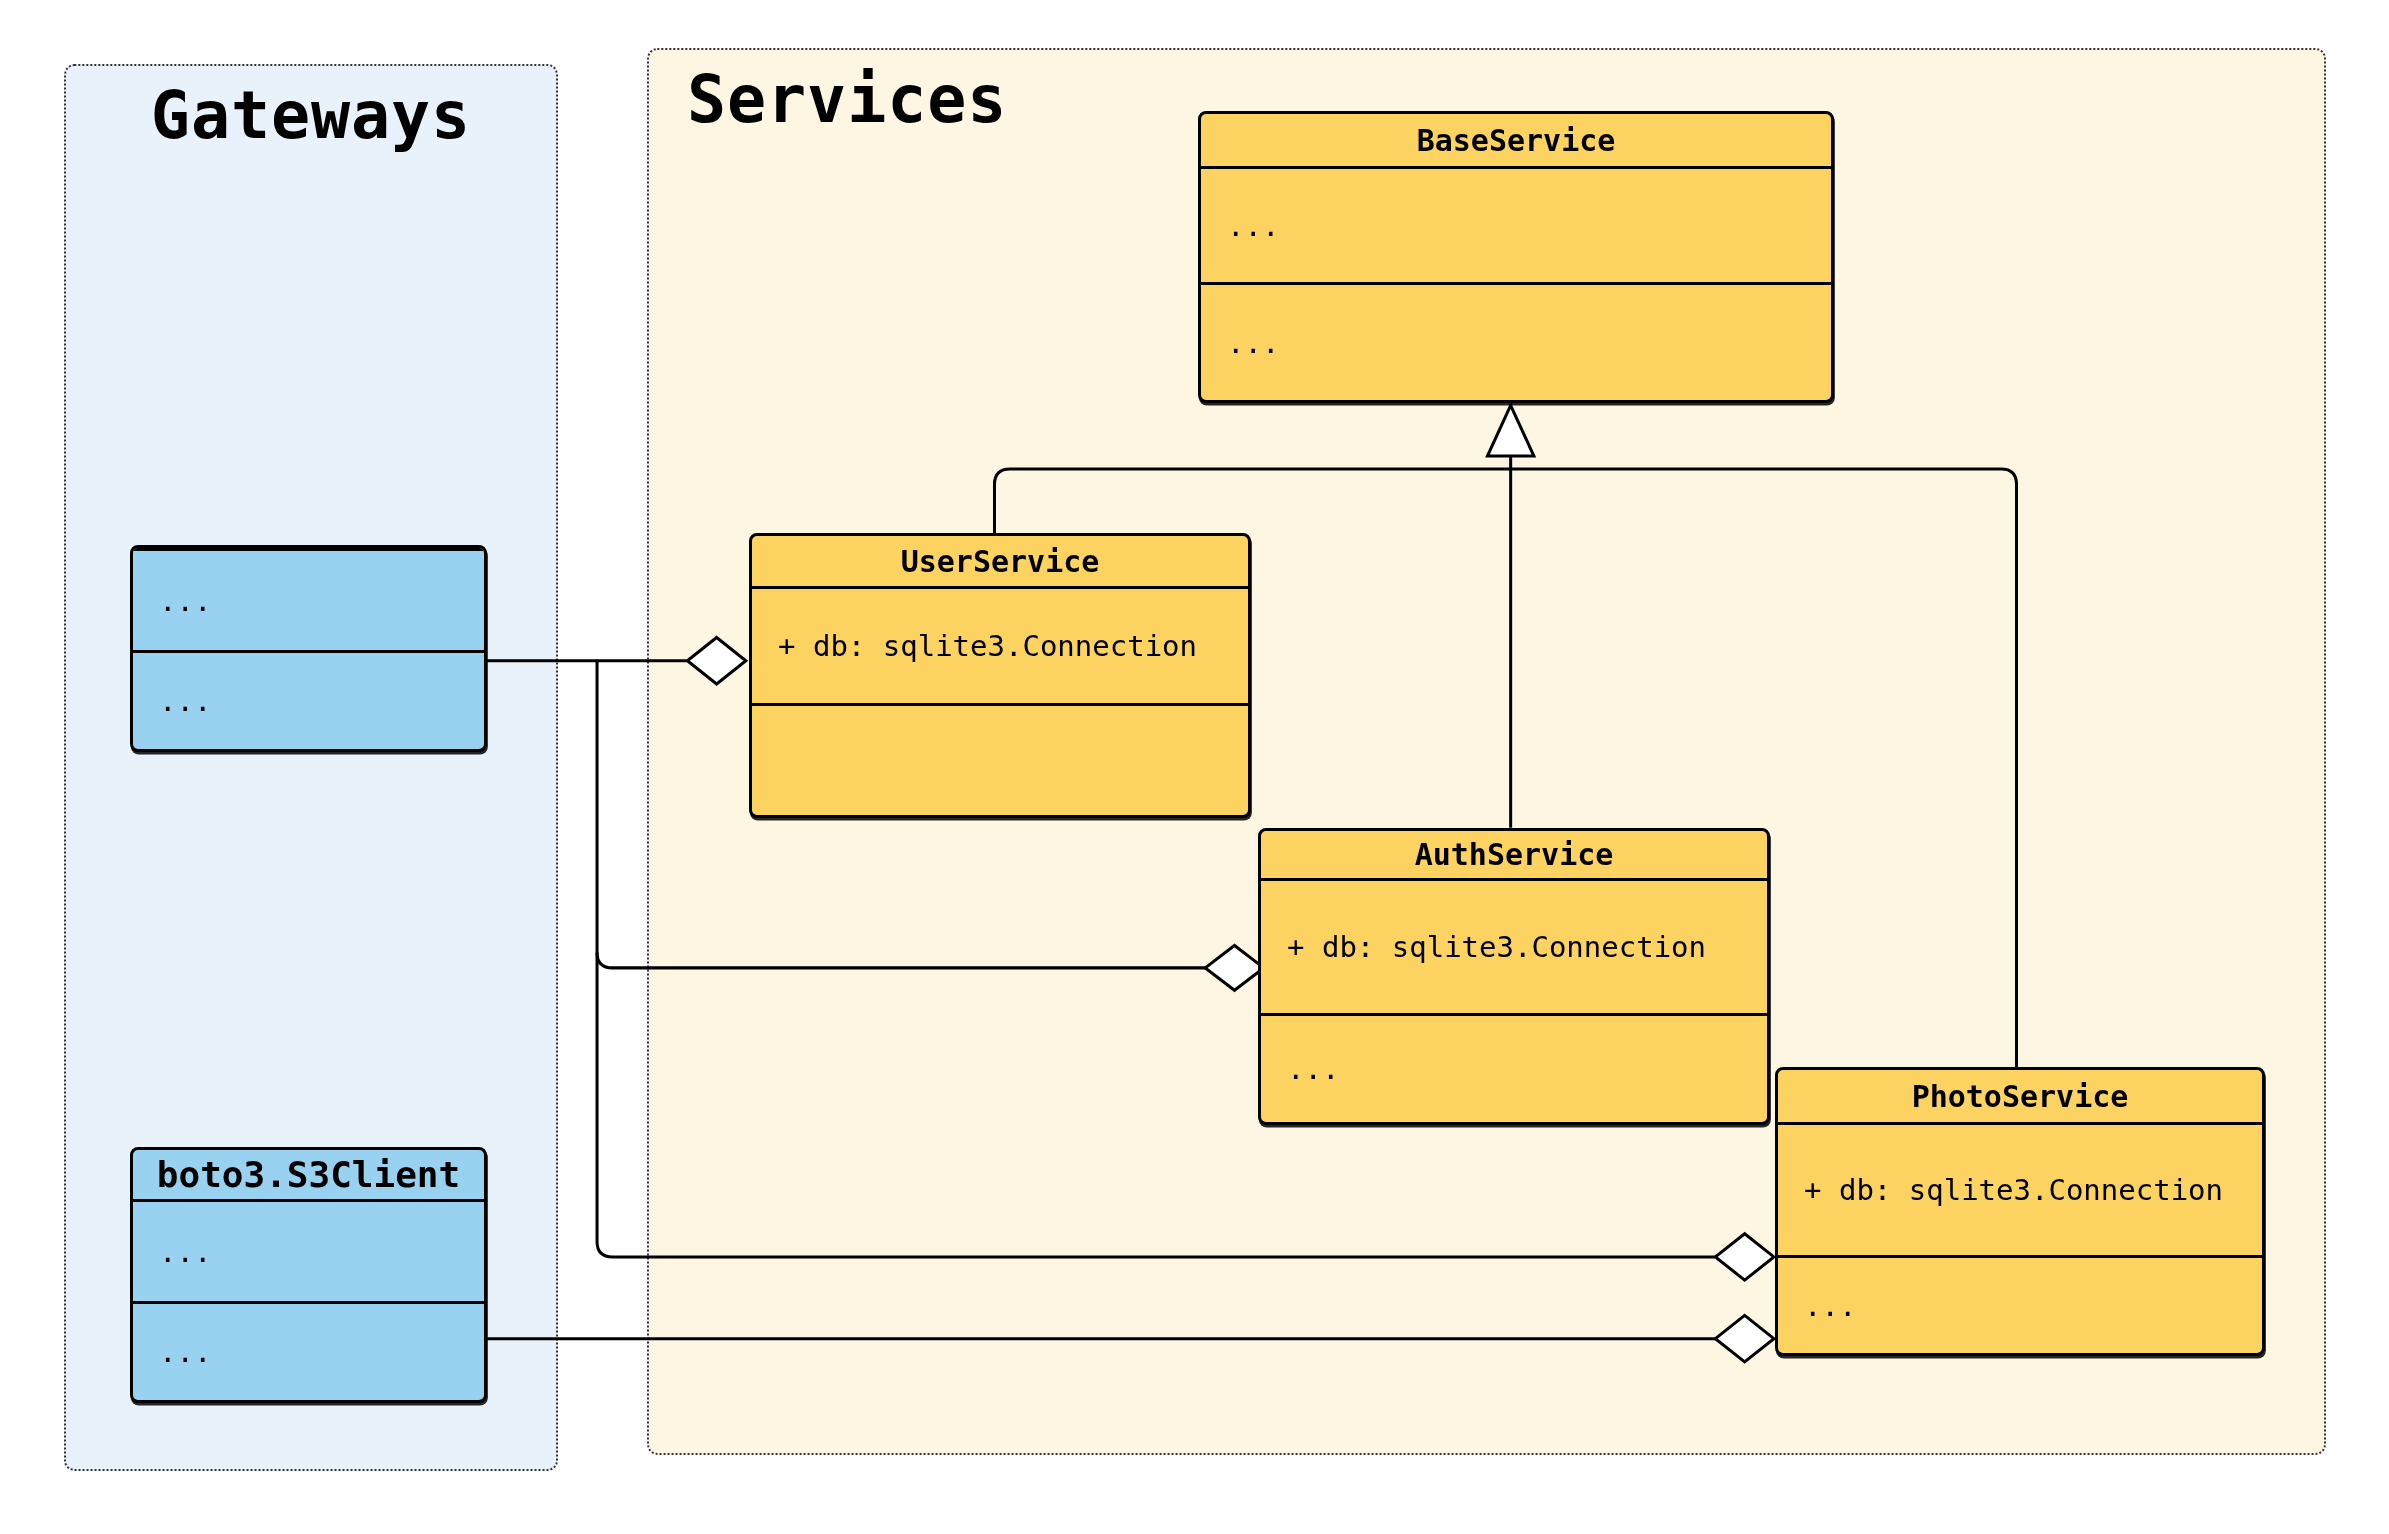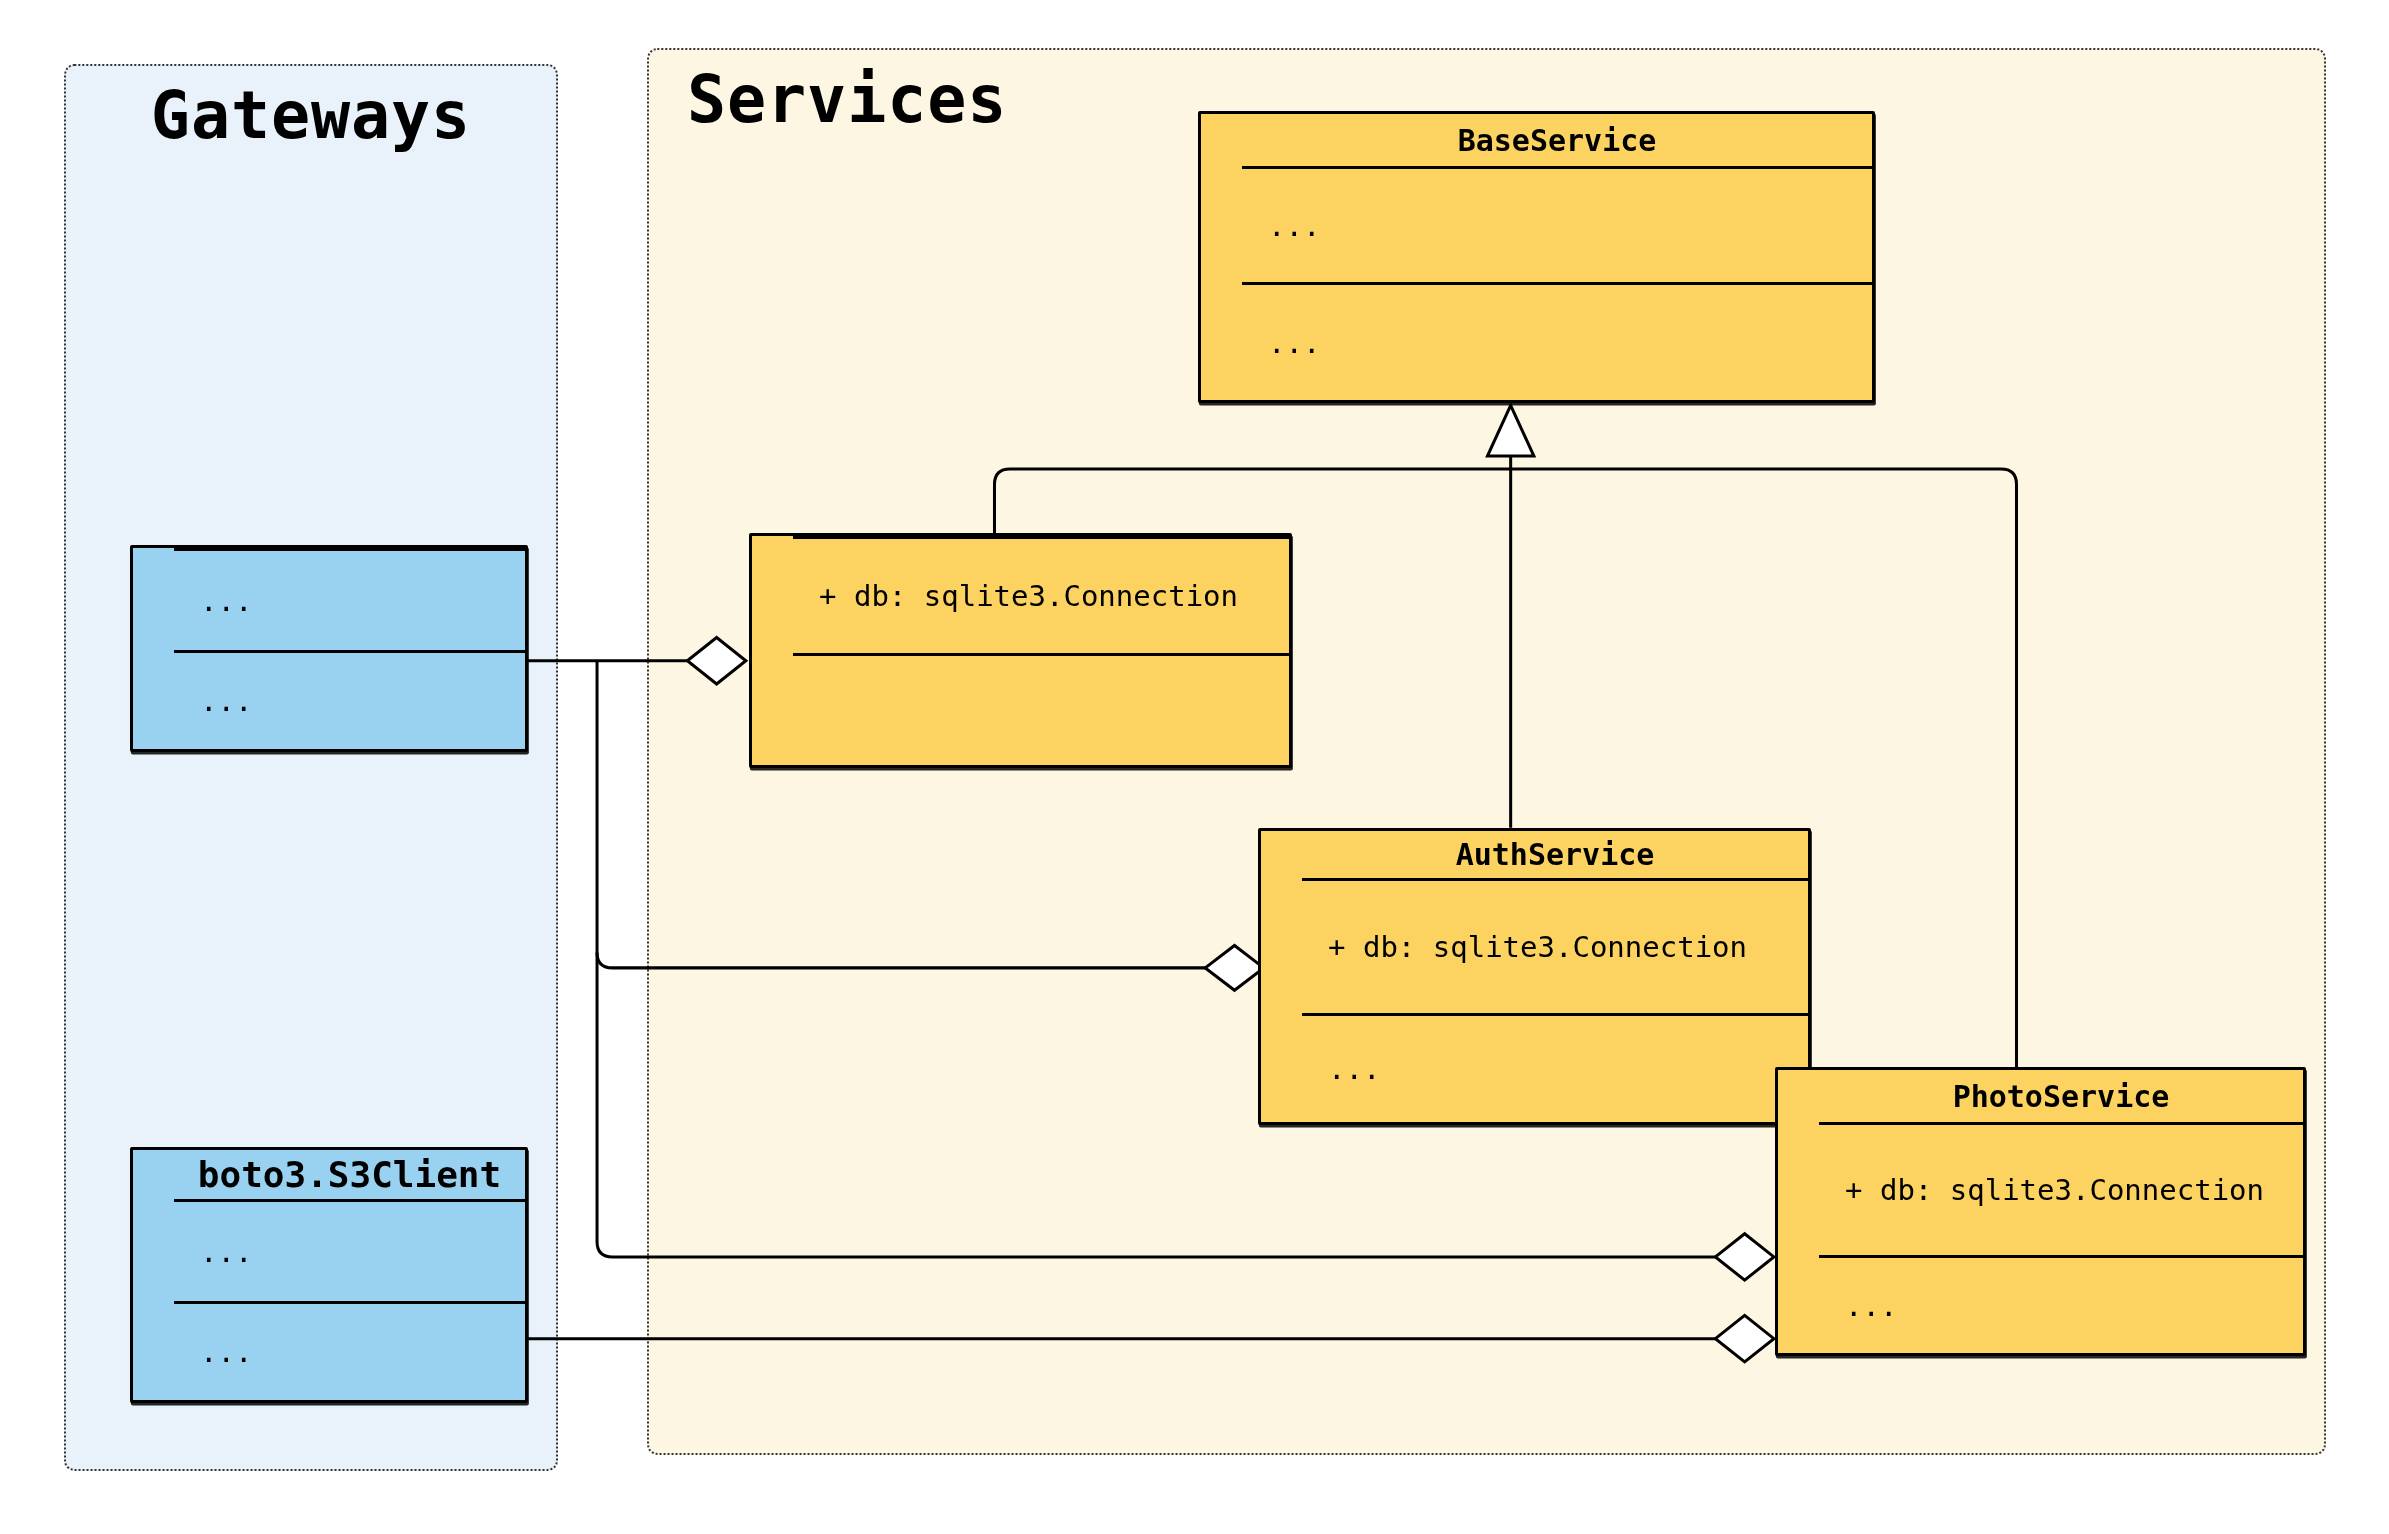--- a/index.html
+++ b/index.html
@@ -23,22 +23,22 @@
   .panel-gateways{left:64px;top:64px;width:490px;height:1403px;background:var(--gateways-bg);}
   .panel-services{left:647px;top:48px;width:1675px;height:1403px;background:var(--services-bg);text-decoration:underline;}
   .panel-title{
     position:absolute;top:13.8px;margin:0;font-size:65px;font-weight:700;line-height:1.1;
     letter-spacing:0.9px;white-space:nowrap;
   }
   .panel-gateways .panel-title{left:0;right:0;text-align:center;}
   .panel-services .panel-title{left:38px;}
   .edges{position:absolute;left:0;top:0;z-index:2;}
   .uml-class{
-    position:absolute;z-index:3;border:3.4px solid var(--ink);border-radius:2px;
-    box-shadow:0.9px 2.6px 0 rgba(0,0,0,0.85);overflow:hidden;box-sizing:content-box;padding-left:41px;
+    position:absolute;z-index:3;border:3.4px solid var(--ink);border-radius:8px;
+    box-shadow:0.9px 2.6px 0 rgba(0,0,0,0.85);overflow:hidden;box-sizing:content-box;
   }
   .uml-class.yellow{background:var(--yellow-fill);}
   .uml-class.blue{background:var(--blue-fill);}
   .uml-title{
     display:flex;align-items:center;justify-content:center;
     font-size:30px;font-weight:700;box-sizing:border-box;white-space:nowrap;
   }
   .uml-sec{
     border-top:3.4px solid var(--ink);box-sizing:border-box;
     display:flex;flex-direction:column;justify-content:center;
@@ -80,20 +80,21 @@
     <div class="uml-title" style="height:52px;">BaseService</div>
     <div class="uml-sec" style="height:116px;">
       <div class="line">...</div>
     </div>
     <div class="uml-sec" style="height:118px;">
       <div class="line">...</div>
     </div>
   </div>
 
   <div class="uml-class yellow" style="left:749px;top:533px;width:496px;">
+    <div class="uml-title" style="height:50px;">UserService</div>
     <div class="uml-sec" style="height:117px;">
       <div class="line">+ db: sqlite3.Connection</div>
     </div>
     <div class="uml-sec" style="height:112px;"></div>
   </div>
 
   <div class="uml-class yellow" style="left:1258px;top:828px;width:506px;">
     <div class="uml-title" style="height:47px;">AuthService</div>
     <div class="uml-sec" style="height:135px;">
       <div class="line">+ db: sqlite3.Connection</div>

